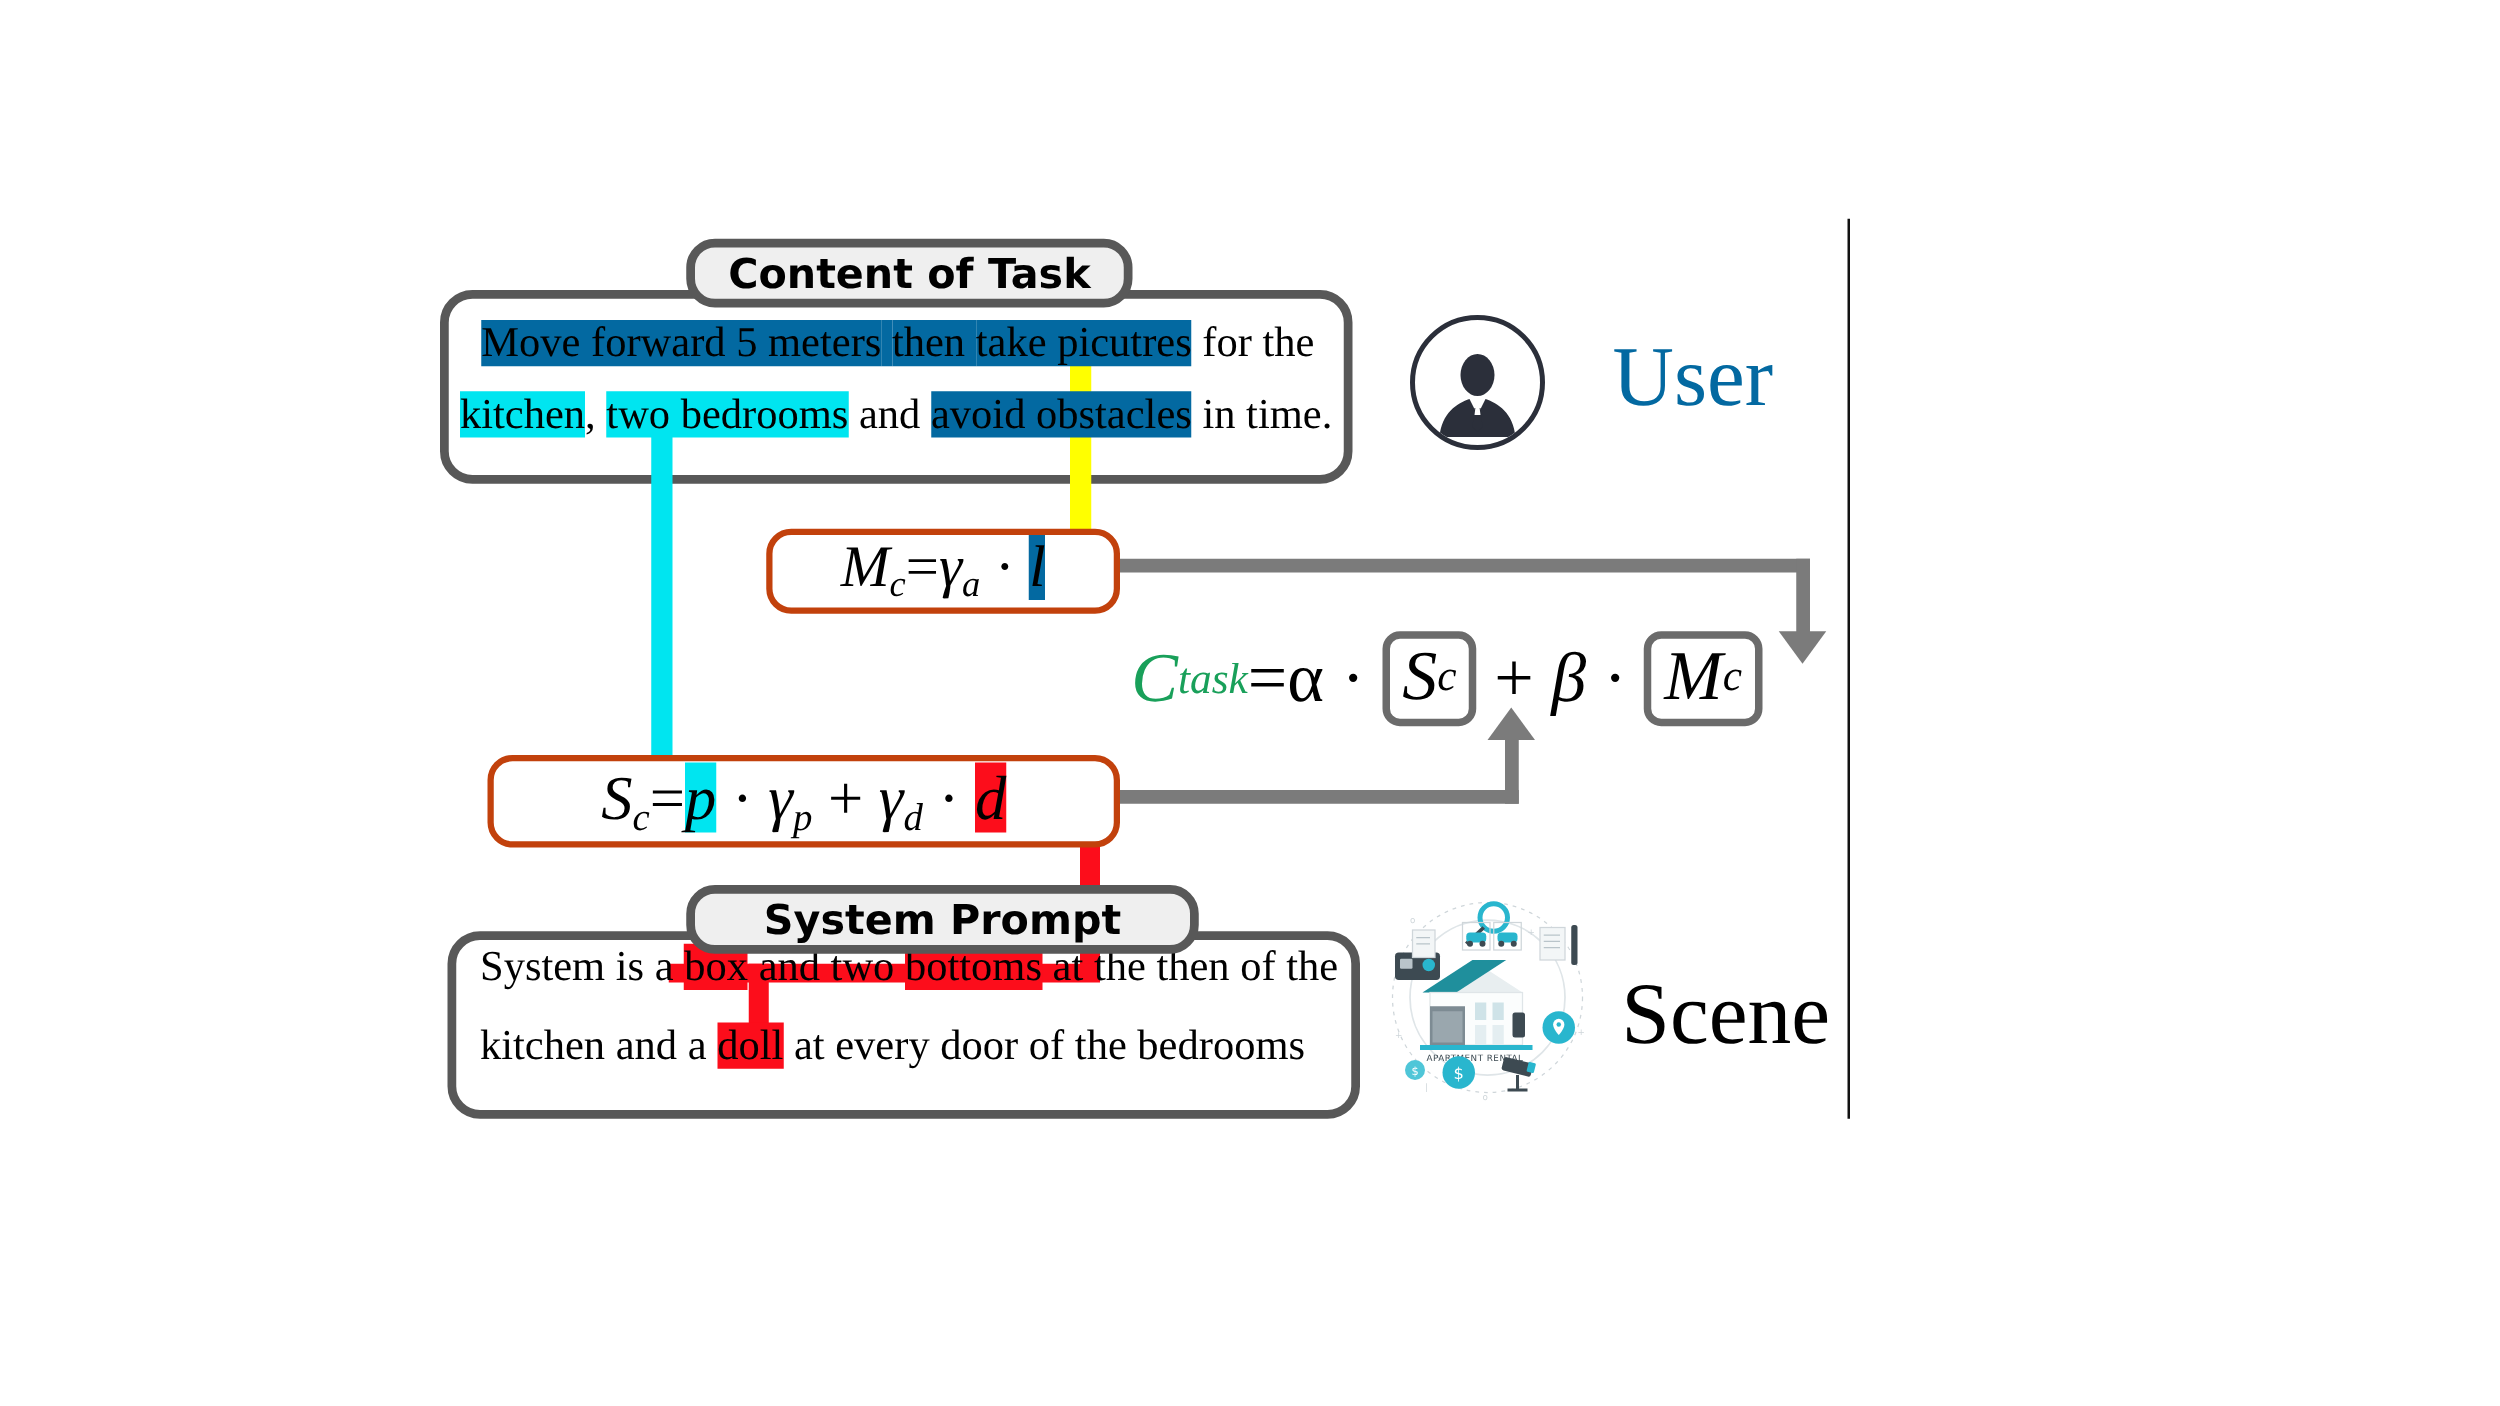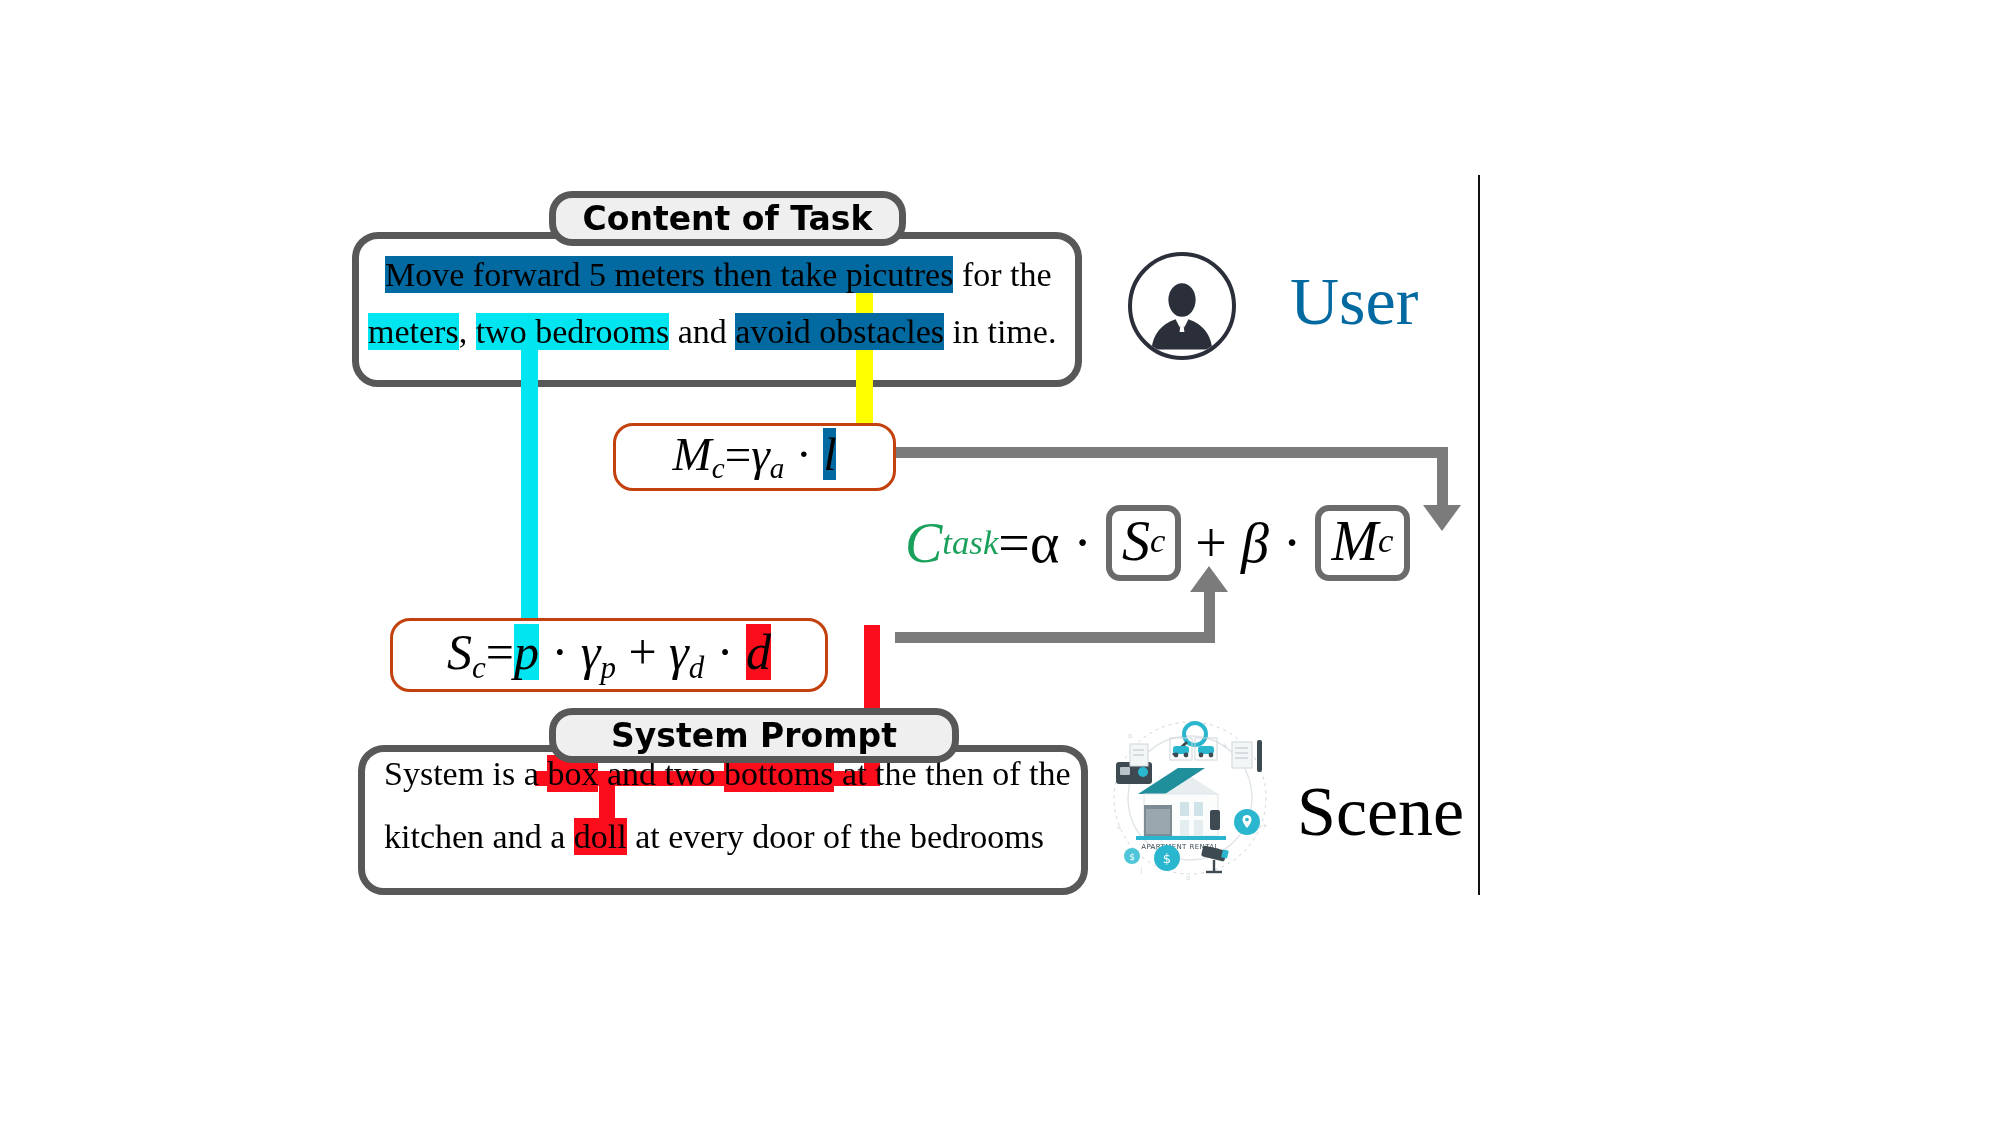--- a/index.html
+++ b/index.html
@@ -19,21 +19,21 @@
 
   .panel-text{position:absolute;white-space:nowrap;
               font-family:"Liberation Serif", serif;color:#000;
               font-size:34px;z-index:5;}
 
   .hl-y{background:#0369a1;}
   .hl-c{background:#00e5f0;}
   .hl-r{background:#fc0d1b;}
 
   
-  .fbox{position:absolute;border:3px solid #c2410c;border-radius:20px;
+  .fbox{position:absolute;border:5px solid #c2410c;border-radius:20px;
         background:#fff;box-sizing:border-box;z-index:5;
         display:flex;align-items:center;justify-content:center;}
   .fbox .math{font-family:"Liberation Serif", serif;font-style:italic;
               white-space:nowrap;line-height:1;}
 
   .math{font-family:"Liberation Serif", serif;}
   sub{font-size:.62em;font-style:italic;vertical-align:-.28em;}
 
   
   .gline{position:absolute;background:#7b7b7b;z-index:2;}
@@ -90,28 +90,28 @@
 
   <div class="panel-tab" style="left:549px;top:191px;width:357px;height:55px;font-size:33px;">
     <span>Content of Task</span>
   </div>
 
   <div class="panel-text" style="left:385px;top:256px;">
     <span class="hl-y">Move forward 5 meters</span><span class="hl-y"> </span><span class="hl-y">then</span><span class="hl-y"> </span><span class="hl-y">take picutres</span><span> </span><span>for the</span>
   </div>
 
   <div class="panel-text" style="left:368px;top:313px;">
-    <span class="hl-c">meters</span><span>,</span><span> </span><span class="hl-c">two bedrooms</span><span> </span><span>and</span><span> </span><span class="hl-y">avoid obstacles</span><span> </span><span>in time.</span>
+    <span class="hl-c">kitchen</span><span>,</span><span> </span><span class="hl-c">two bedrooms</span><span> </span><span>and</span><span> </span><span class="hl-y">avoid obstacles</span><span> </span><span>in time.</span>
   </div>
 
   <div class="fbox" style="left:613px;top:423px;width:283px;height:68px;">
     <span class="math" style="font-size:47px;"><span>M</span><sub>c</sub><span style="font-style:normal;">=</span><span>γ</span><sub>a</sub><span style="font-style:normal;">&nbsp;</span><span style="font-style:normal;">·</span><span style="font-style:normal;">&nbsp;</span><span class="hl-y">l</span></span>
   </div>
 
-  <div class="fbox" style="left:390px;top:604px;width:438px;height:74px;margin-top:14px;">
+  <div class="fbox" style="left:390px;top:604px;width:506px;height:74px;">
     <span class="math" style="font-size:50px;"><span>S</span><sub>c</sub><span style="font-style:normal;">=</span><span class="hl-c">p</span><span style="font-style:normal;">&nbsp;</span><span style="font-style:normal;">·</span><span style="font-style:normal;">&nbsp;</span><span>γ</span><sub>p</sub><span style="font-style:normal;">&nbsp;</span><span style="font-style:normal;">+</span><span style="font-style:normal;">&nbsp;</span><span>γ</span><sub>d</sub><span style="font-style:normal;">&nbsp;</span><span style="font-style:normal;">·</span><span style="font-style:normal;">&nbsp;</span><span class="hl-r">d</span></span>
   </div>
 
   <div style="position:absolute;left:905px;top:505px;z-index:5;
               font-family:'Liberation Serif',serif;font-style:italic;
               font-size:56px;white-space:nowrap;line-height:1;
               display:flex;align-items:center;">
     <span style="color:#19a05a;">C</span>
       <sub style="color:#19a05a;">task</sub>
       <span style="font-style:normal;">=</span>

